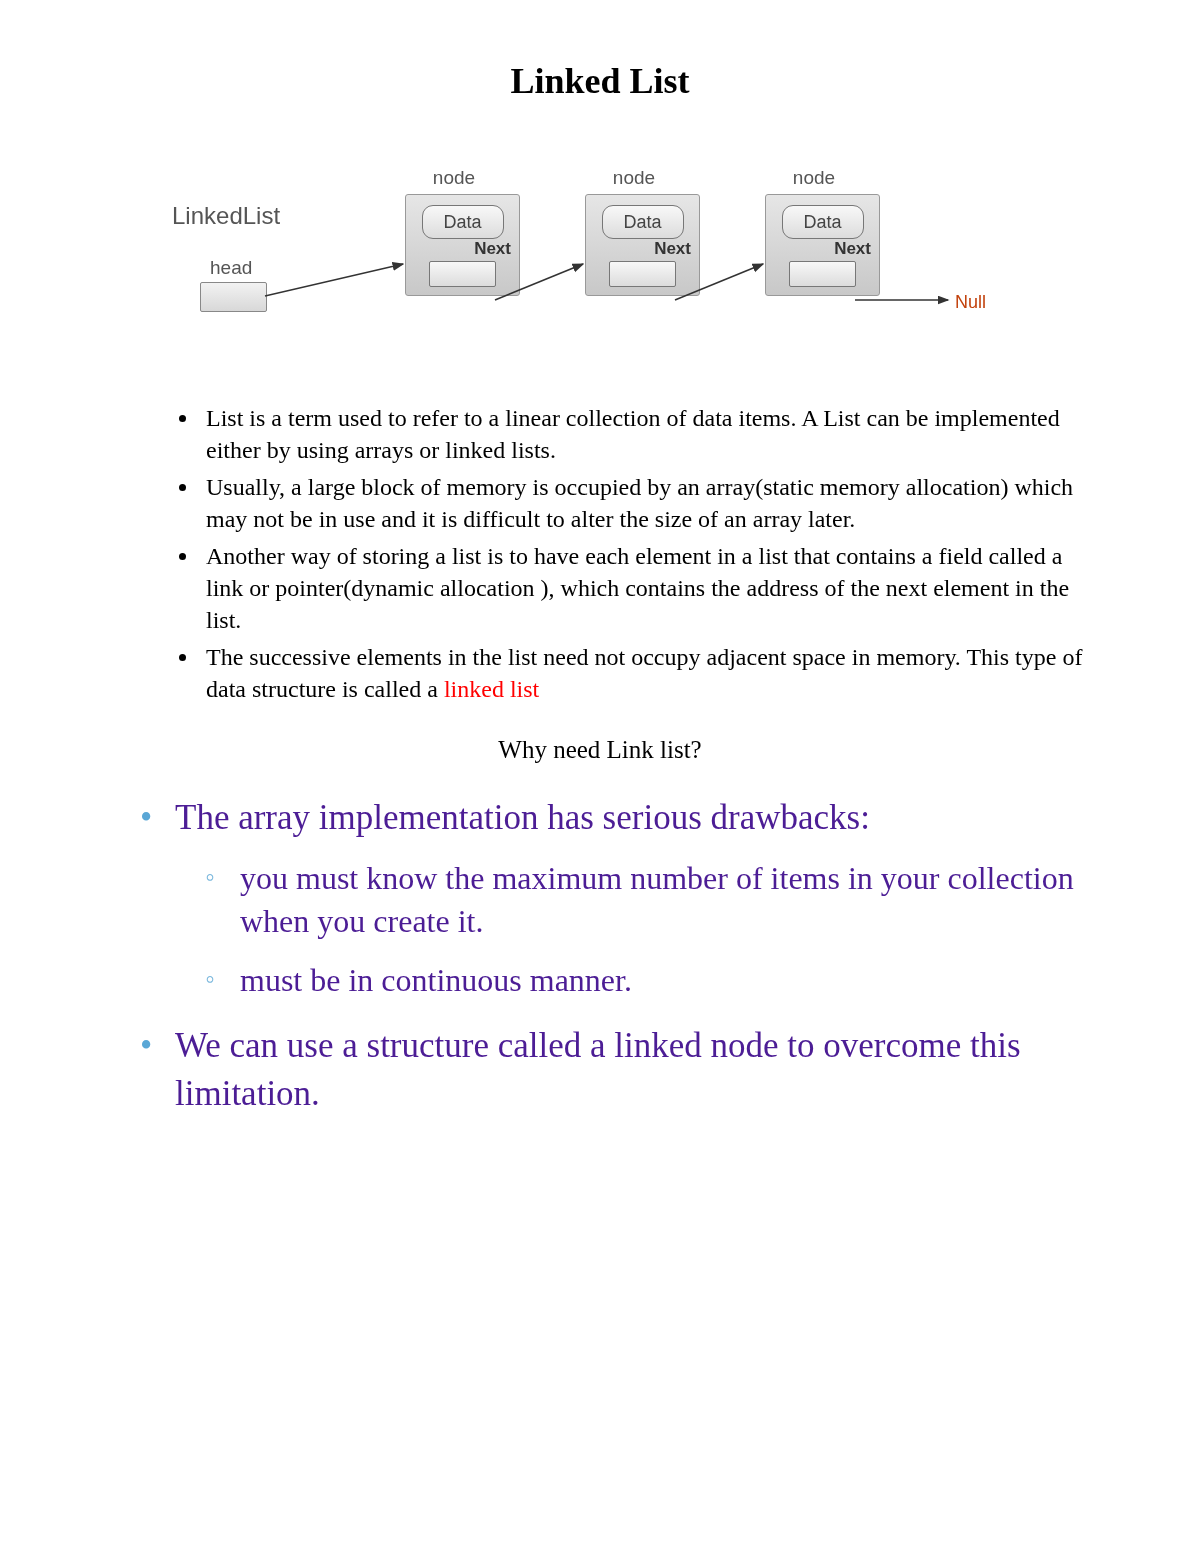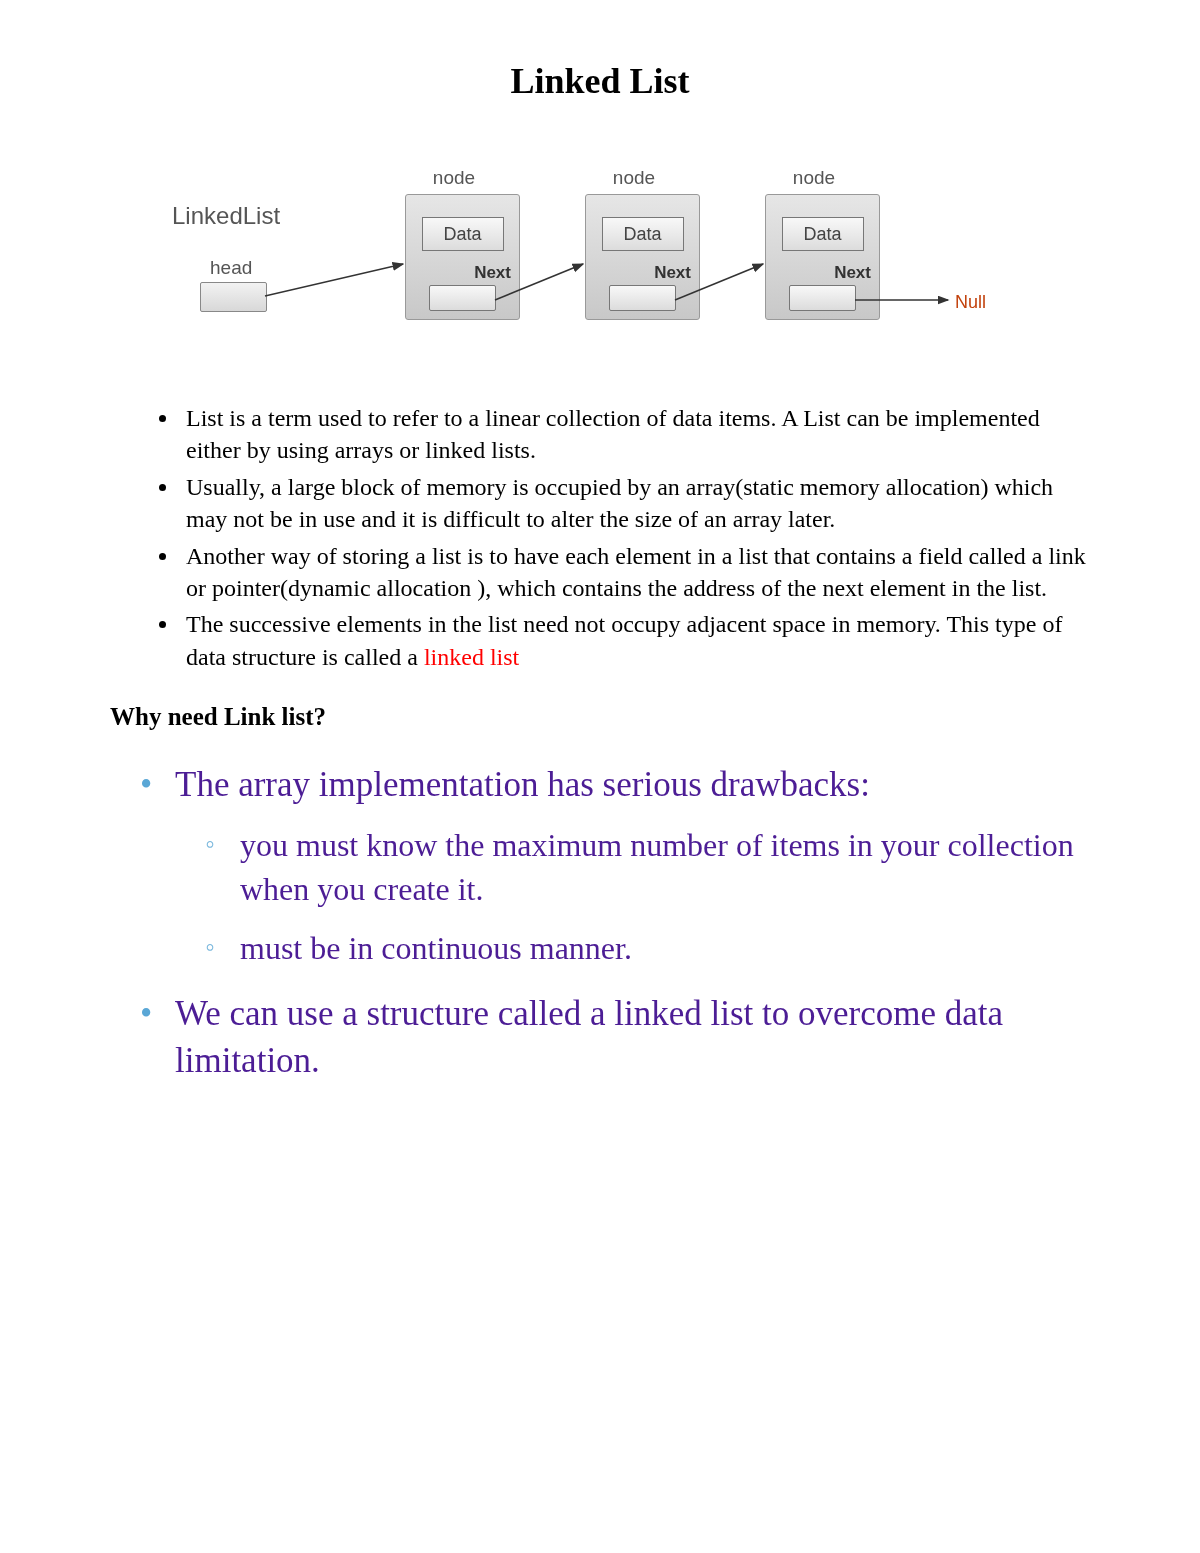--- a/index.html
+++ b/index.html
@@ -75,30 +75,30 @@
   .node-group.n3 { left: 625px; }
   .node-box {
     background: linear-gradient(#e6e6e6, #c8c8c8);
     border: 1px solid #999;
     border-radius: 3px;
     padding: 10px 8px 8px 8px;
     box-sizing: border-box;
     width: 115px;
   }
   .cell {
-    margin: 12px auto;
+    margin: 0 auto;
     width: 80px;
     border: 1px solid #777;
     background: linear-gradient(#f8f8f8, #dcdcdc);
     text-align: center;
     font-size: 18px;
     color: #444;
     height: 32px;
     line-height: 32px;
-    border-radius: 0;
+    border-radius: 11px;
   }
   .next-label {
     text-align: right;
     font-size: 17px;
     font-weight: bold;
     color: #333;
     margin-top: 0;
     margin-bottom: 2px;
   }
   .next-cell {
@@ -128,27 +128,29 @@
   
   ul.main-bullets {
     font-size: 24px;
     line-height: 1.35;
     margin: 0 0 30px 0;
     padding-left: 70px;
   }
   ul.main-bullets li {
     margin-bottom: 4px;
     padding-left: 6px;
+    margin-left: 20px;
   }
   .red { color: #ff0000; }
 
   .subheading {
     font-size: 25px;
-    font-weight: bold;
+    font-weight: normal;
     margin: 20px 0 30px 0;
+    text-align: center;
   }
 
   
   .slide-block {
     font-family: Liberation Serif, serif;
     font-size: 35px;
     line-height: 1.35;
     color: #4c1d95;
   }
   .slide-block ul.outer {
@@ -260,17 +262,17 @@
 
   <div class="slide-block">
     <ul class="outer">
       <li>
         <span>The array implementation has serious drawbacks:</span>
         <ul class="inner">
           <li>you must know the maximum number of items in your collection when you create it.</li>
           <li>must be in continuous manner.</li>
         </ul>
       </li>
-      <li>We can use a structure called a linked list to overcome data limitation.</li>
+      <li>We can use a structure called a linked node to overcome this limitation.</li>
     </ul>
   </div>
 
 </div>
 
 </body></html>

